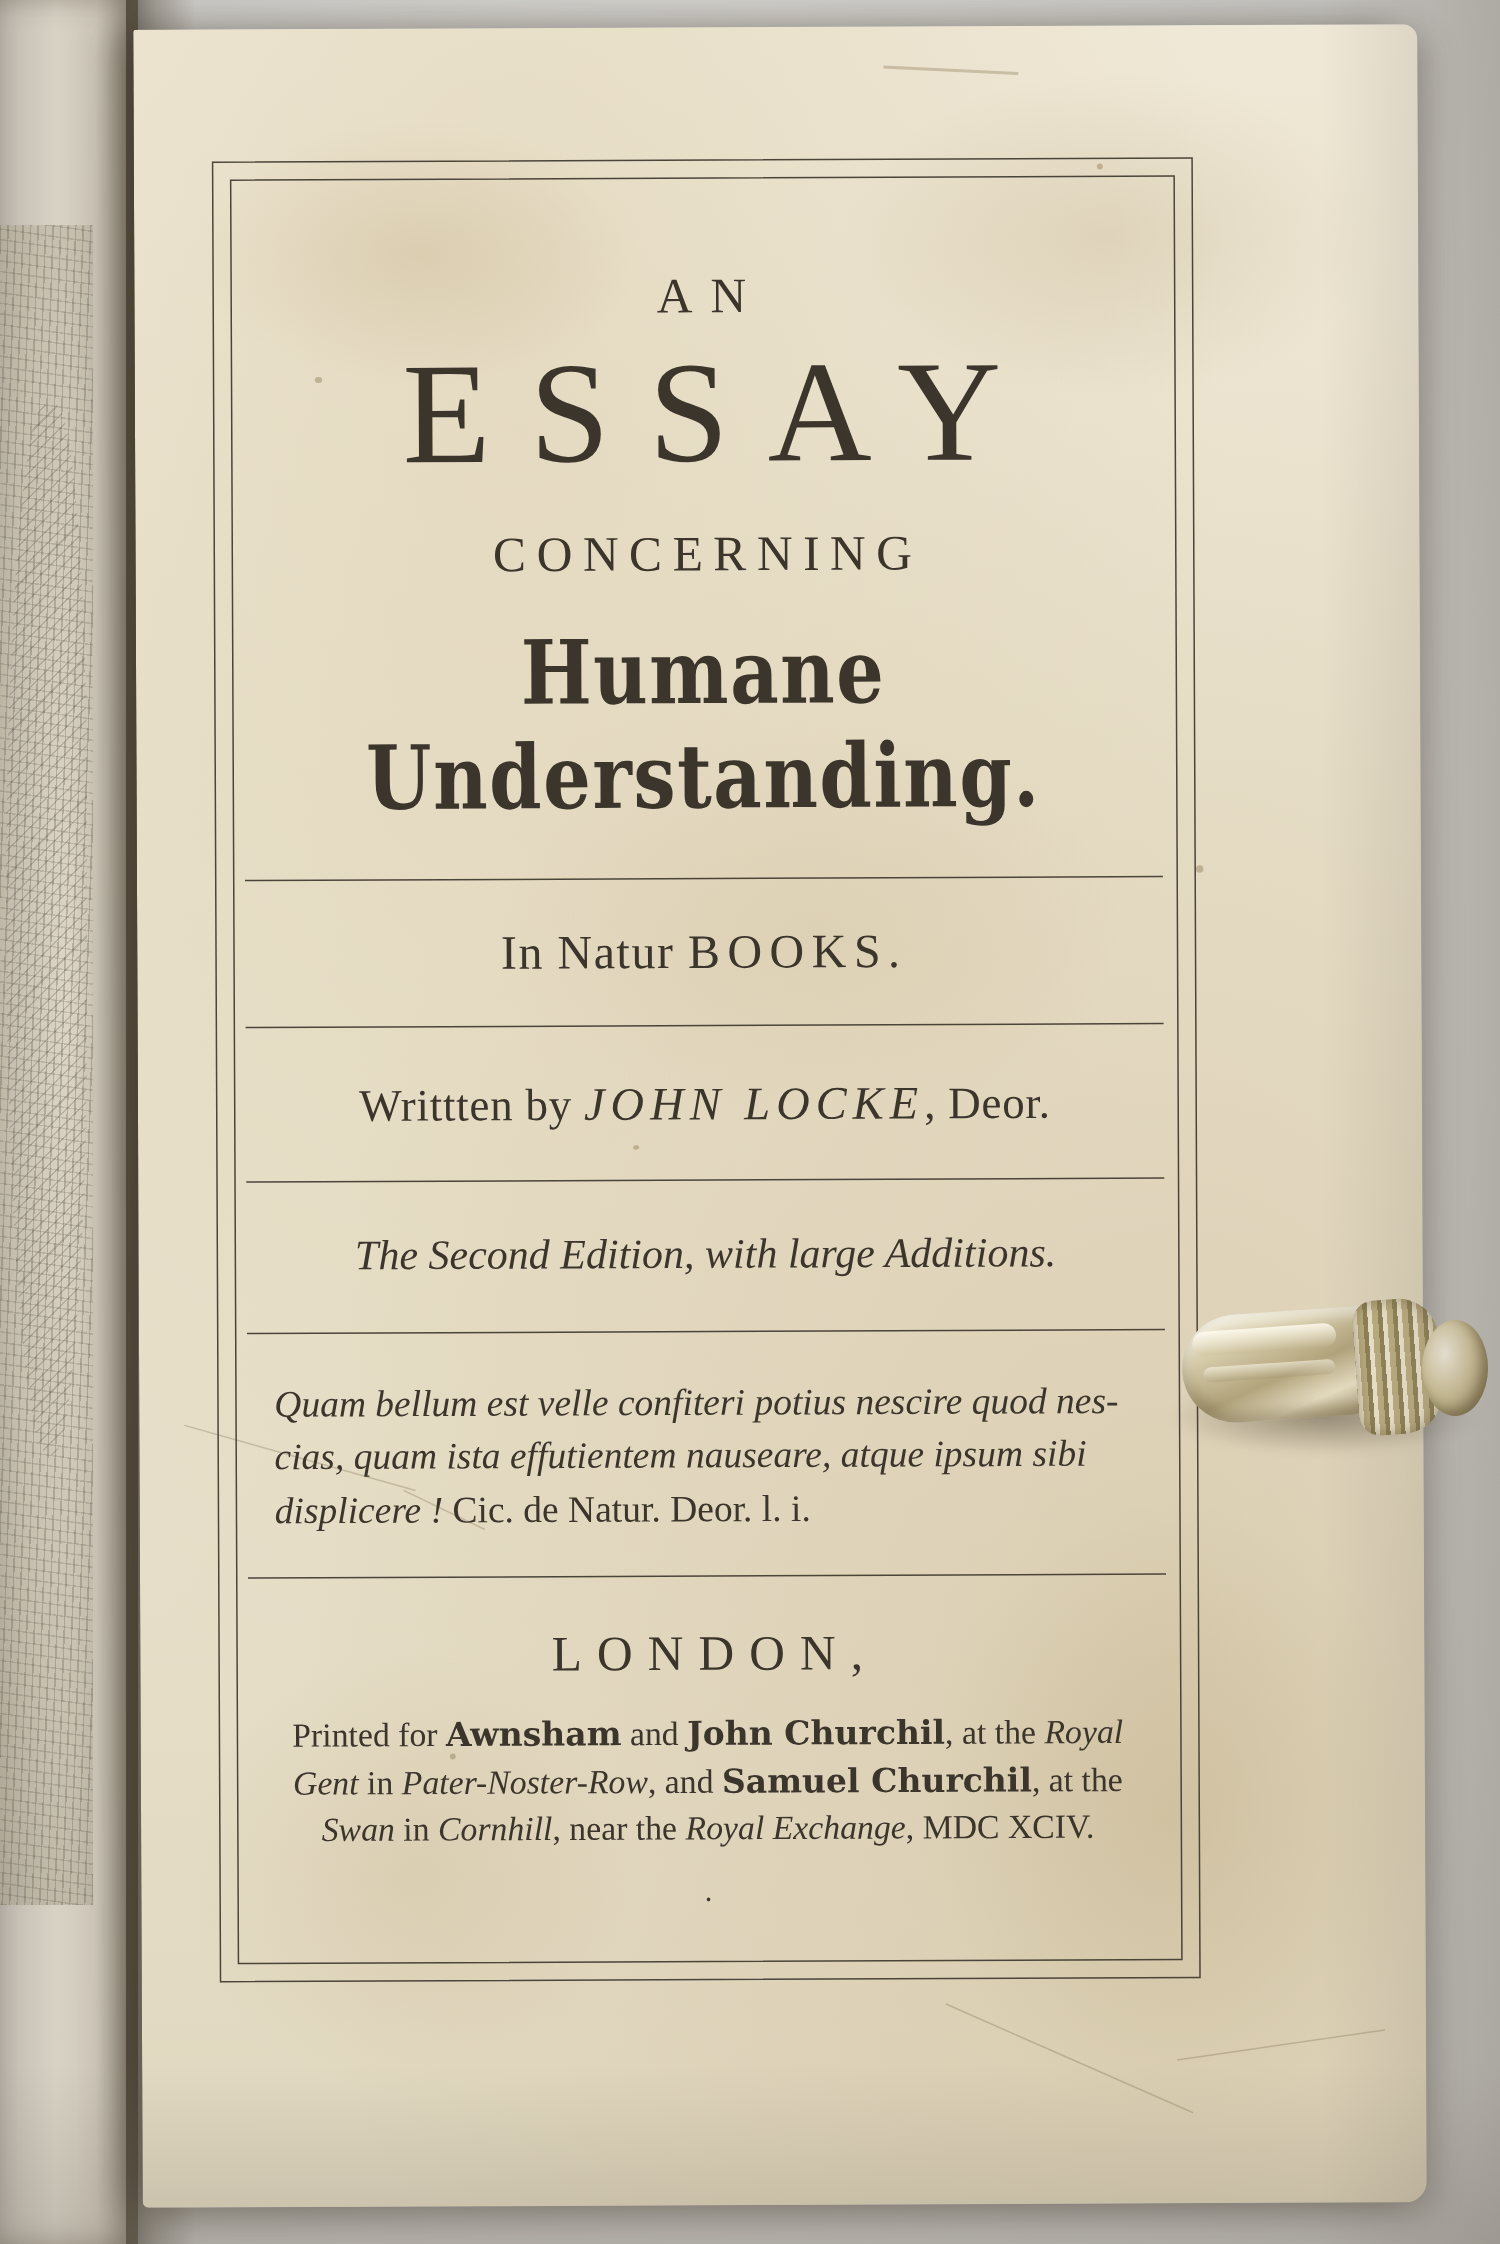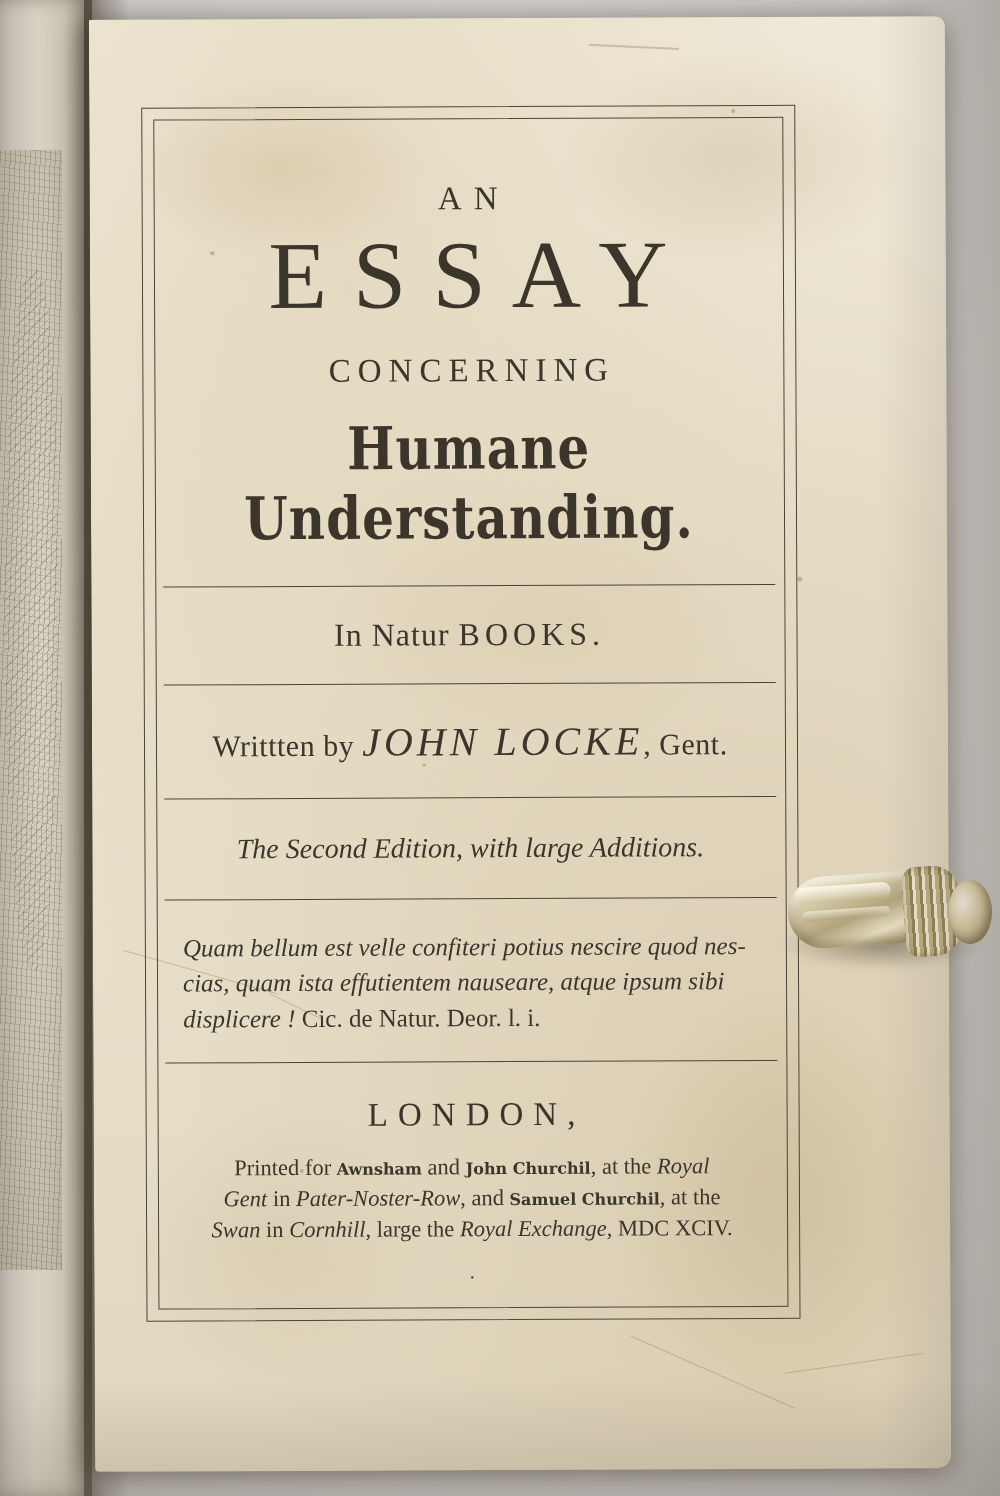--- a/index.html
+++ b/index.html
@@ -162,21 +162,21 @@
   }
   .line-books .sc { letter-spacing: 5px; margin-top: 45px; }
   .line-author {
     font-size: 30px;
     padding: 34px 0 32px 0;
     letter-spacing: 0.5px;
   }
   .line-author .nm {
     font-style: italic;
     letter-spacing: 4px;
-    font-size: 40px;
+    font-size: 31px;
   }
   .line-edition {
     font-size: 28px;
     font-style: italic;
     padding: 34px 0 34px 0;
   }
   .quote {
     padding: 30px 26px 26px 26px;
     font-size: 25px;
     font-style: italic;
@@ -194,21 +194,21 @@
   }
   .imprint-body {
     margin-top: 18px;
     font-size: 22.5px;
     line-height: 1.38;
     padding: 0 34px;
   }
   .imprint-body .bl {
     font-family: "DejaVu Serif", serif;
     font-weight: bold;
-    font-size: 16px;
+    font-size: 22px;
   }
   .imprint-body .it { font-style: italic; }
   .dot {
     margin-top: 16px;
     font-size: 20px;
   }
 
   
   #page-weight {
     position: absolute;
@@ -329,21 +329,21 @@
 
       <div class="rule"></div>
 
       <div class="line-books">
         <span>In Natur </span><span class="sc">BOOKS.</span>
       </div>
 
       <div class="rule"></div>
 
       <div class="line-author">
-        <span>Writtten by </span><span class="nm">JOHN LOCKE</span><span>, Gent.</span>
+        <span>Writtten by </span><span class="nm">JOHN LOCKE</span><span>, Deor.</span>
       </div>
 
       <div class="rule"></div>
 
       <div class="line-edition">The Second Edition, with large Additions.</div>
 
       <div class="rule"></div>
 
       <div class="quote">
         <div>Quam bellum est velle confiteri potius nescire quod nes-</div>
@@ -351,21 +351,21 @@
         <div><span>displicere ! </span><span class="rm">Cic. de Natur. Deor. l. i.</span></div>
       </div>
 
       <div class="rule"></div>
 
       <div class="imprint">
         <div class="line-london">LONDON,</div>
         <div class="imprint-body">
           <div><span>Printed for </span><span class="bl">Awnsham</span><span> and </span><span class="bl">John Churchil</span><span>, at the </span><span class="it">Royal</span></div>
           <div><span class="it">Gent</span><span> in </span><span class="it">Pater-Noster-Row</span><span>, and </span><span class="bl">Samuel Churchil</span><span>, at the</span></div>
-          <div><span class="it">Swan</span><span> in </span><span class="it">Cornhill</span><span>, large the </span><span class="it">Royal Exchange</span><span>,  MDC XCIV.</span></div>
+          <div><span class="it">Swan</span><span> in </span><span class="it">Cornhill</span><span>, near the </span><span class="it">Royal Exchange</span><span>,  MDC XCIV.</span></div>
         </div>
         <div class="dot">.</div>
       </div>
 
     </div>
   </div>
 
   <div id="page-weight">
     <div id="pw-shadow"></div>
     <div id="pw-hand"></div>

